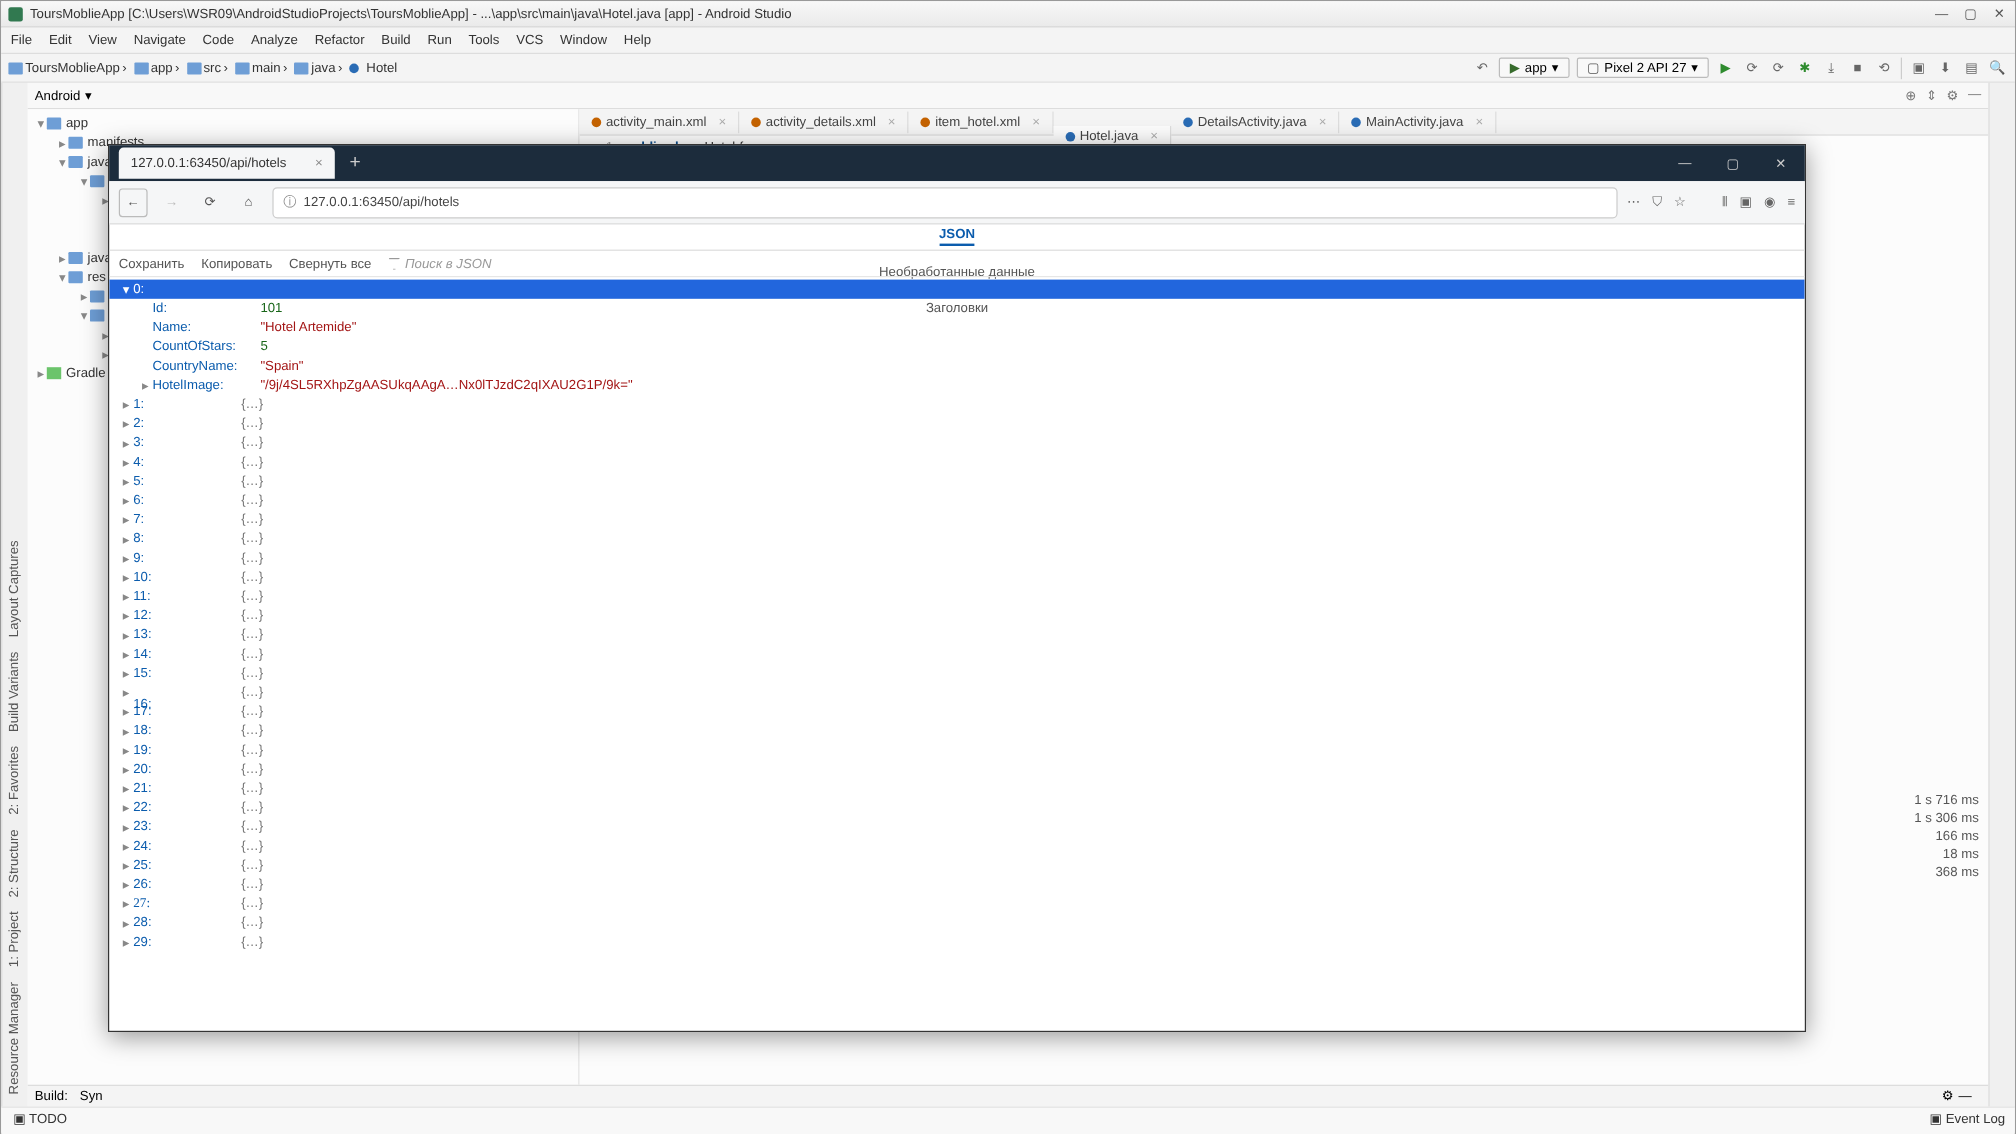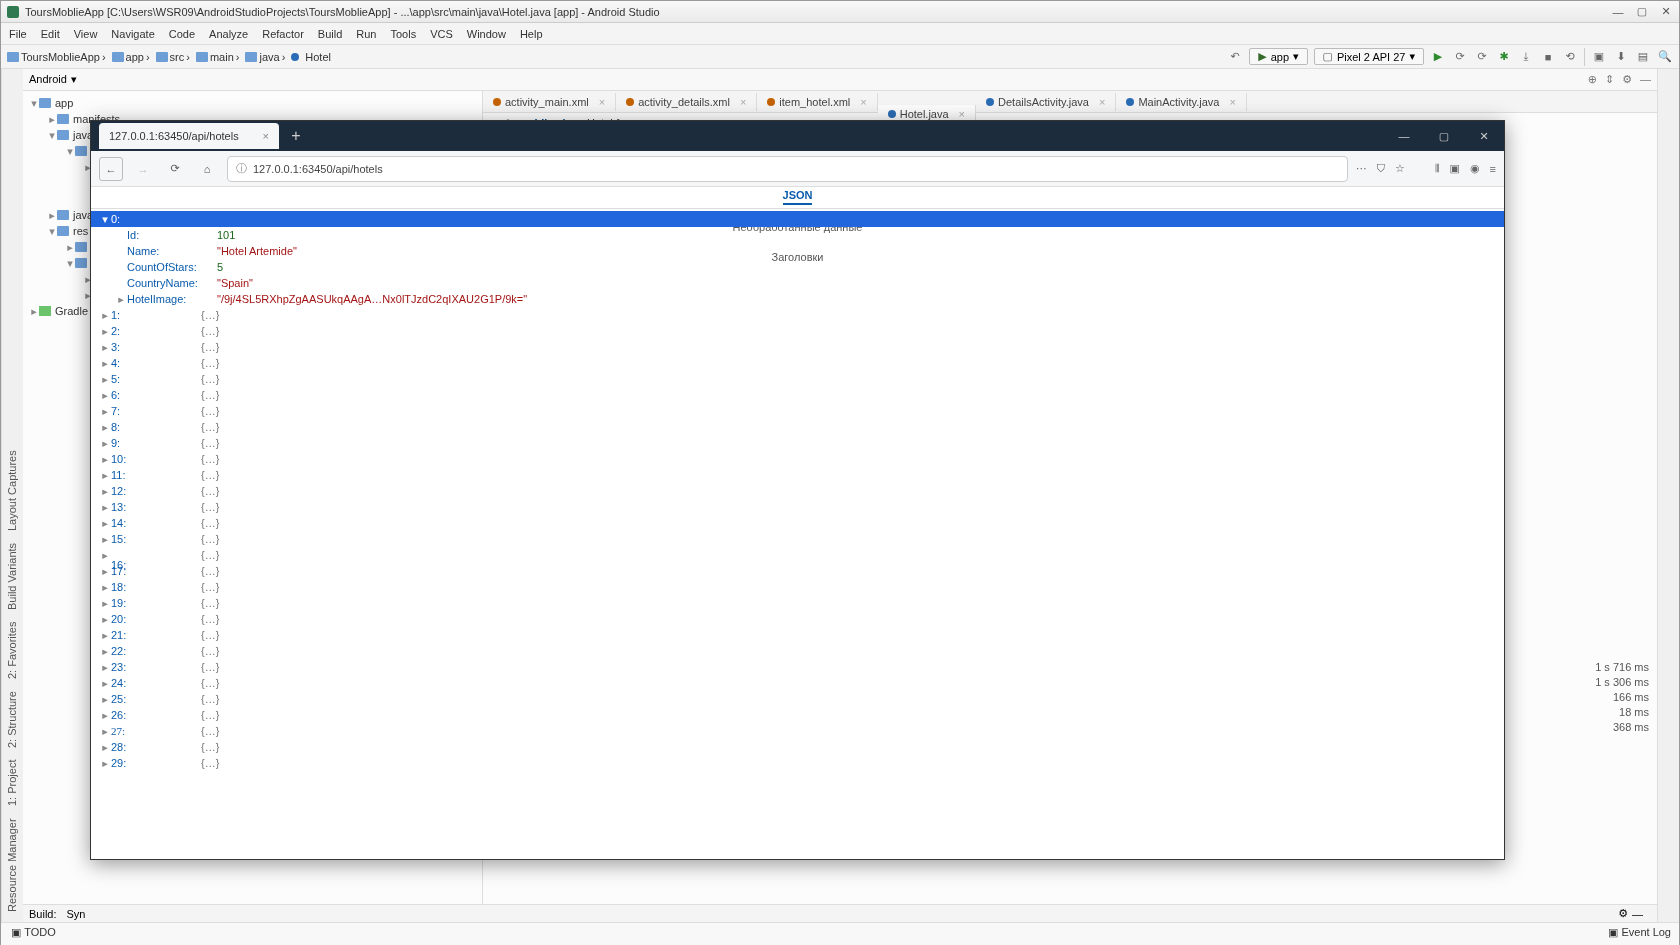--- a/index.html
+++ b/index.html
@@ -400,20 +400,29 @@
   </div>
 
   <div class="br-content">
 
     <div class="br-subtabs">
       <span class="stab" style="border-bottom:2px solid #0b5cad;font-weight:bold;">JSON</span>
       <span class="stab inactive">Необработанные данные</span>
       <span class="stab inactive">Заголовки</span>
     </div>
 
+    <div class="br-actionbar">
+      <span>Сохранить</span>
+      <span>Копировать</span>
+      <span>Свернуть все</span>
+      <span class="search-json">
+        <span class="funnel"></span>
+        <span>Поиск в JSON</span>
+      </span>
+    </div>
 
     <div class="br-json" id="json-tree">
       <div class="json-row selected">
         <span class="arrow">▾</span>
         <span class="key">0:</span>
       </div>
 
     <div class="json-row">
           <span class="indent1"></span>
           <span class="arrow"></span>

